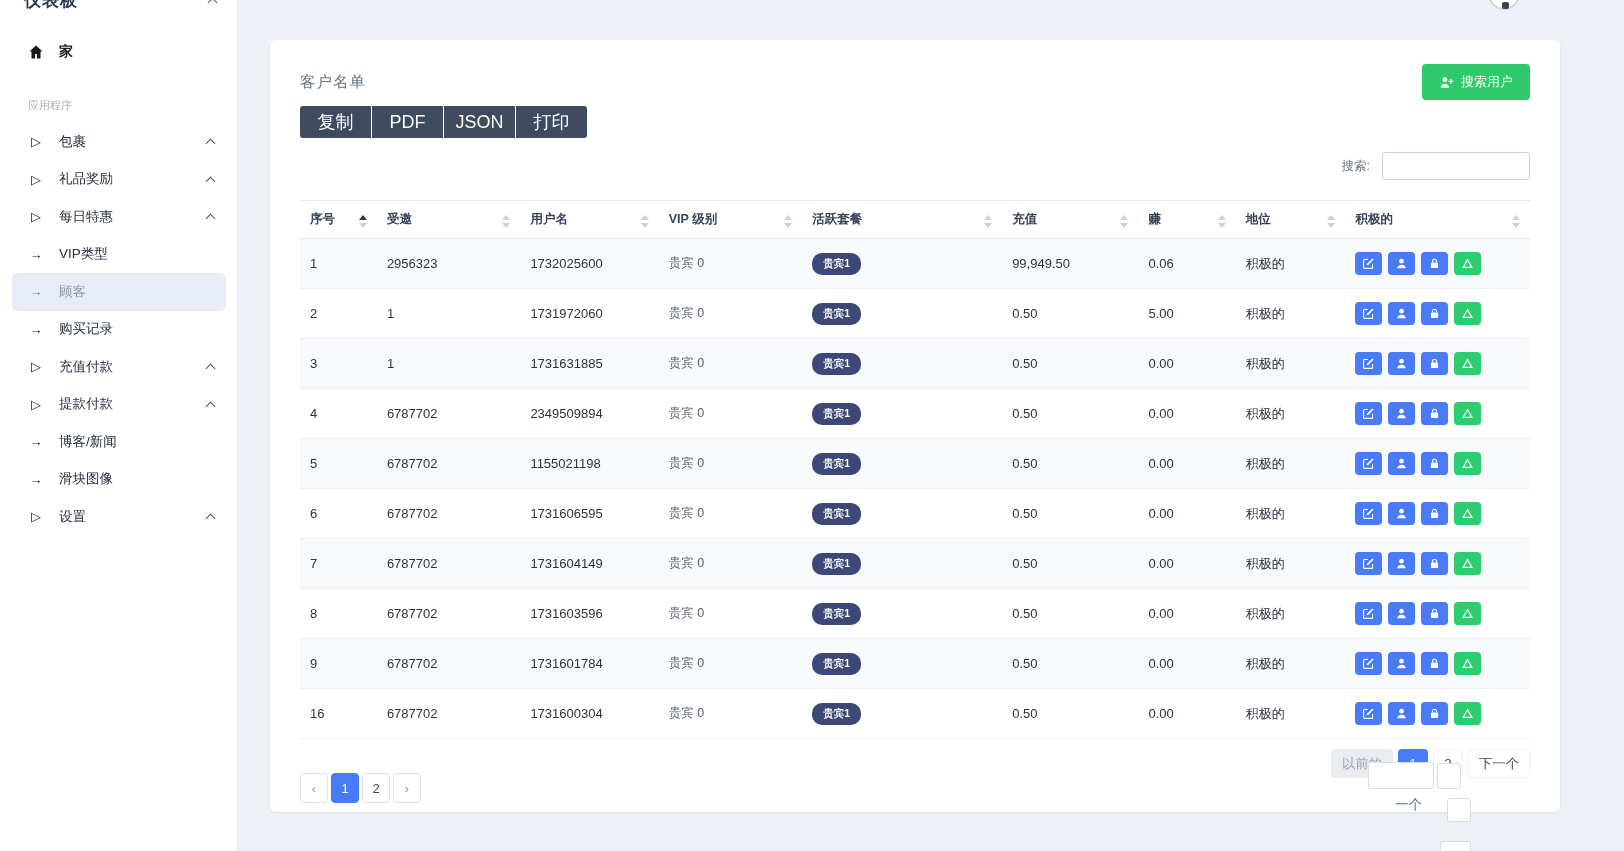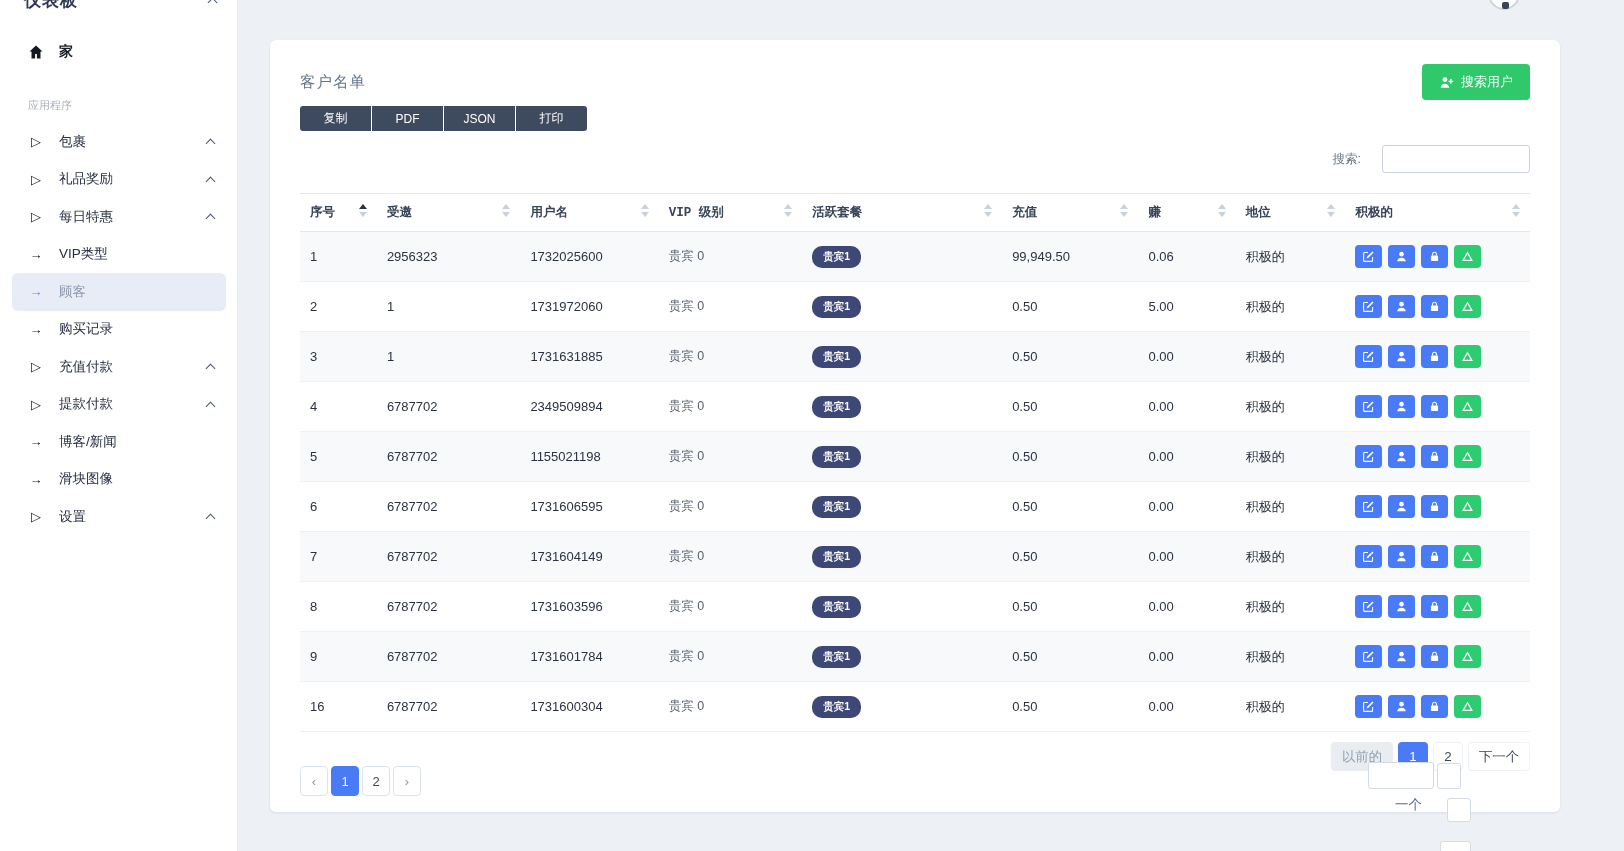--- a/index.html
+++ b/index.html
@@ -26,31 +26,31 @@
 
   
   .main { position:absolute; left:238px; top:0; width:1386px; height:851px;margin-top:12px; }
   .card { position:absolute; left:32px; top:28px; width:1290px; height:772px; background:#fff; border-radius:6px; box-shadow:0 1px 3px rgba(25,39,62,.08); padding:24px 30px; }
   .card-head { display:flex; justify-content:space-between; align-items:flex-start; }
   .card-title { font-size:15.5px; color:#64758a; font-weight:400; letter-spacing:1px; padding-top:8px; }
   .btn-green { display:inline-flex; align-items:center; gap:7px; background:#2fc96c; color:#fff; border:none; border-radius:4px; padding:9px 17px; font-size:13px; cursor:pointer; }
   .btn-green svg { width:15px; height:15px; }
 
   .export-row { margin-top:6px; display:flex; }
-  .exp-btn { background:#3e4b5e; color:#fff; border:none; font-size:12px; width:71px; padding:4px 0; margin-right:1px; cursor:pointer; }
+  .exp-btn { background:#3e4b5e; color:#fff; border:none; font-size:18px; width:71px; padding:4px 0; margin-right:1px; cursor:pointer; }
   .exp-btn:first-child { border-radius:3px 0 0 3px; }
   .exp-btn:last-child { border-radius:0 3px 3px 0; margin-right:0; }
 
-  .search-row { display:flex; justify-content:flex-end; align-items:center; gap:21px; margin-top:14px; }
+  .search-row { display:flex; justify-content:flex-end; align-items:center; gap:12px; margin-top:14px; }
   .search-label { font-size:12.5px; color:#6b7683; }
   .search-input { width:148px; height:28px; border:1px solid #ccd3dc; border-radius:3px; padding:0 8px; font-size:13px; outline:none; }
 
   table { width:100%; border-collapse:collapse; table-layout:fixed; margin-top:20px; font-size:13px; }
   thead th { border-top:1px solid #e3e8ee; border-bottom:1px solid #e3e8ee; padding:10px 10px; text-align:left; font-size:12.5px; color:#38445a; font-weight:700; cursor:pointer; }
-  .th-in { display:flex; align-items:flex-start;font-family:Liberation Mono, monospace; }
+  .th-in { display:flex; align-items:flex-end; }
   .carets { margin-left:auto; display:flex; flex-direction:column; gap:3px; padding-left:6px; }
   .caret-up   { width:0; height:0; border-left:4px solid transparent; border-right:4px solid transparent; border-bottom:5px solid #c9d1da; }
   .caret-down { width:0; height:0; border-left:4px solid transparent; border-right:4px solid transparent; border-top:5px solid #c9d1da; }
   th.sorted .caret-up { border-bottom-color:#2b3340; }
   tbody td { border-bottom:1px solid #edf0f4; padding:13px 10px; color:#2b3340; }
   tr.striped td { background:#f7f9fb; }
   td.vip { color:#57606e; font-size:12.5px; }
   .badge { display:inline-block; background:#3d4876; color:#fff; font-size:10.5px; font-weight:700; padding:4px 11px; border-radius:10px; }
   td.actions { white-space:nowrap; }
   .act { display:inline-flex; align-items:center; justify-content:center; width:27px; height:23px; border:none; border-radius:4px; margin-right:6px; cursor:pointer; padding:0; }

